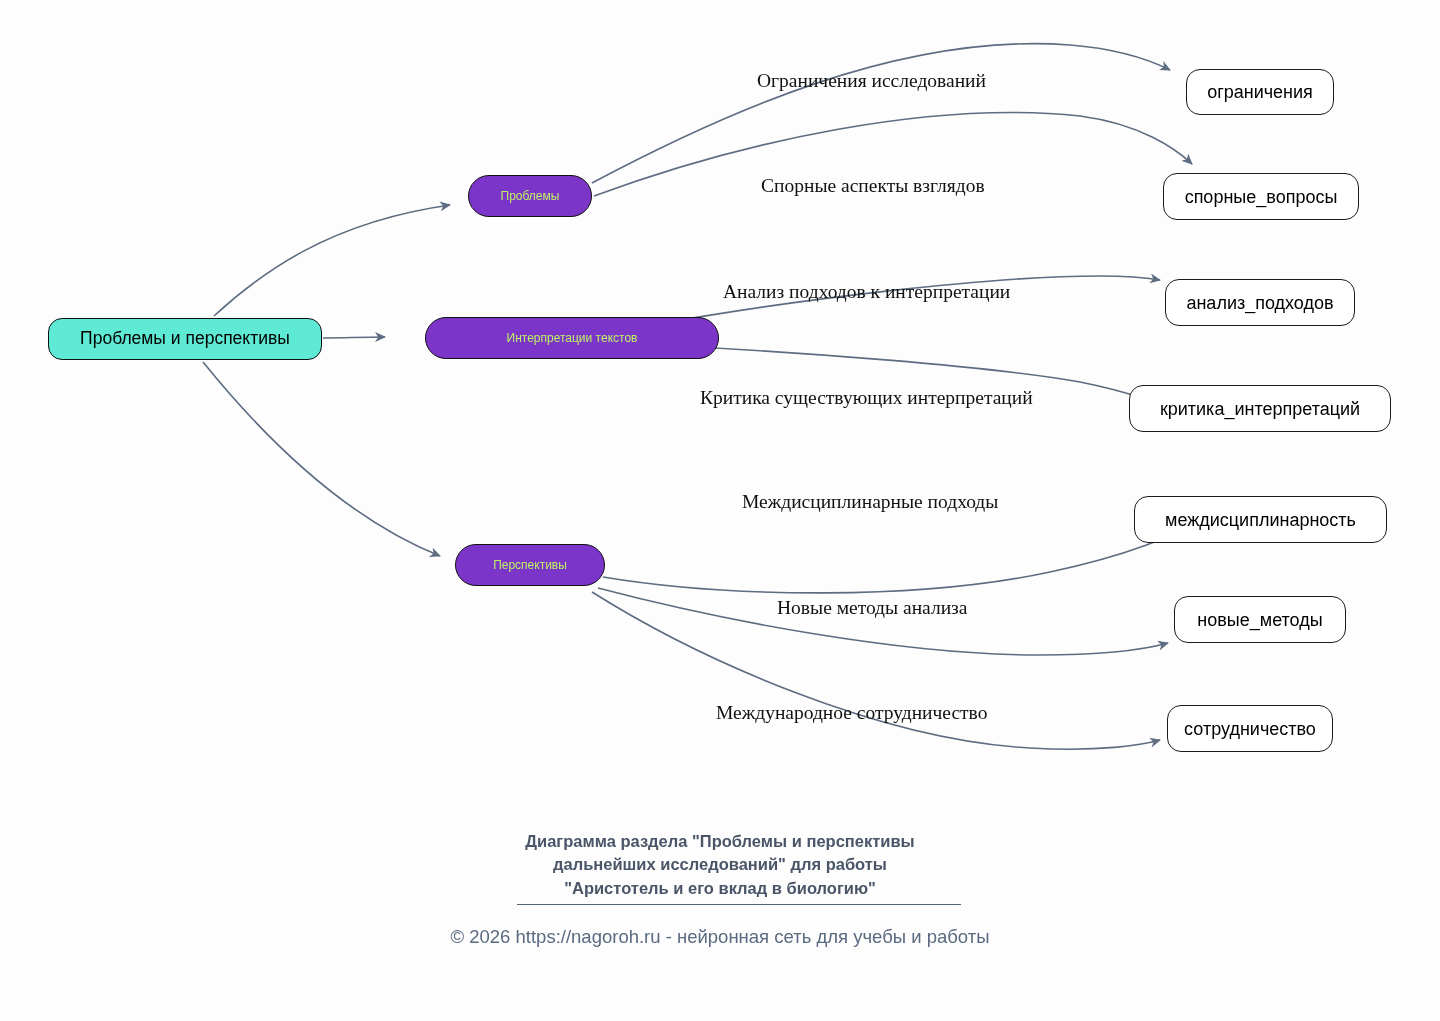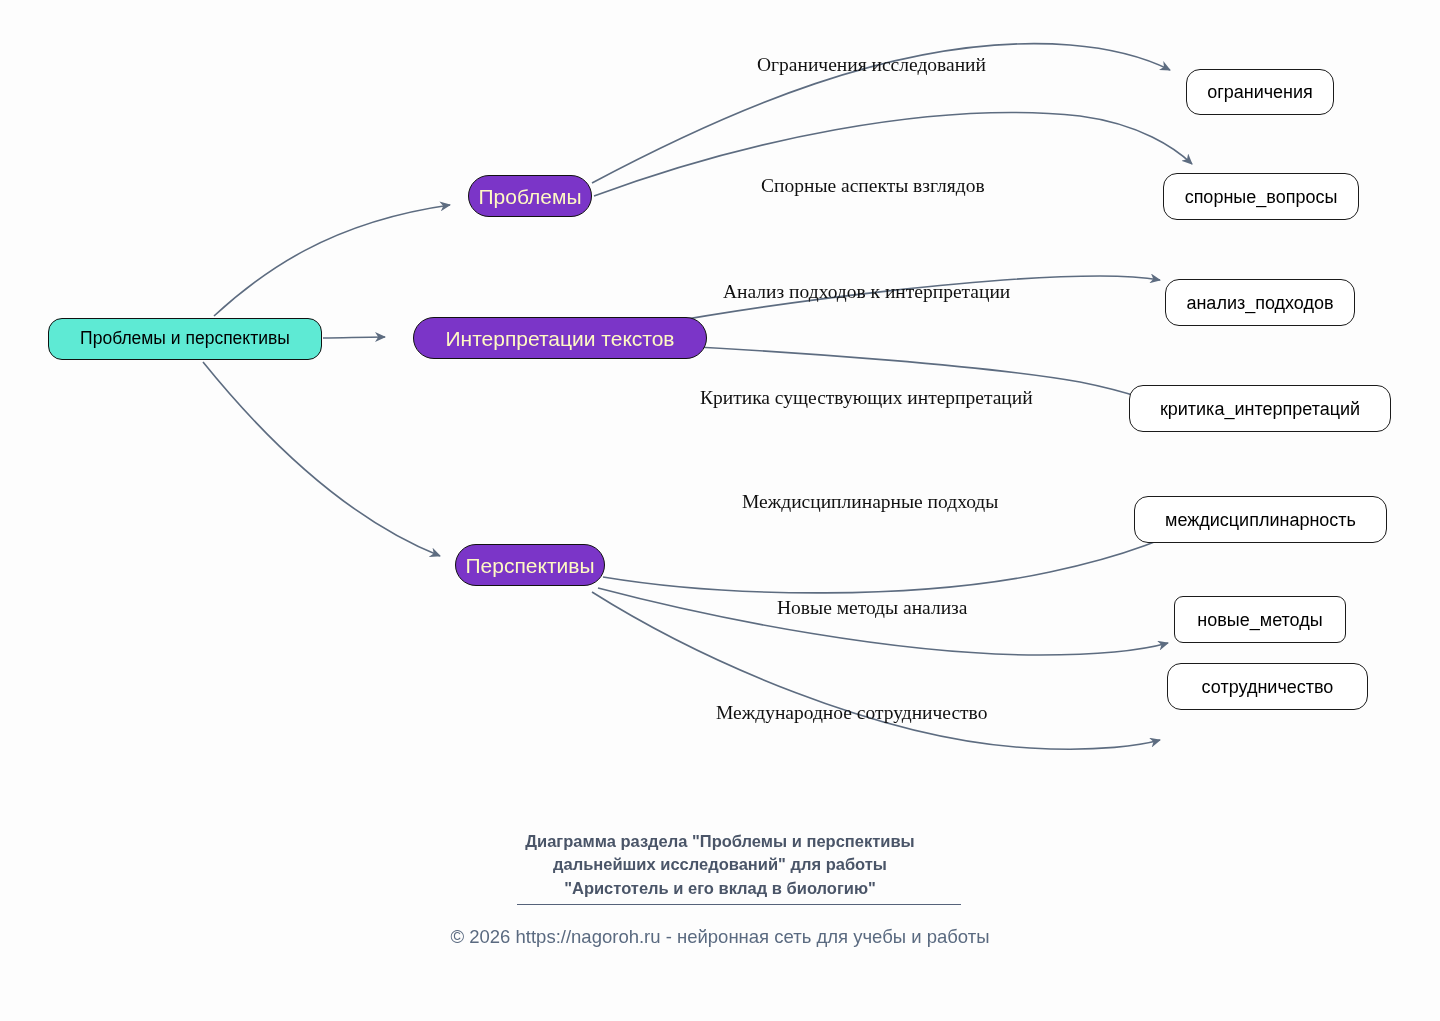--- a/index.html
+++ b/index.html
@@ -47,22 +47,22 @@
   .node.root {
     background: #5eead4;
     border: 1.7px solid #111111;
     color: #000000;
     font-size: 17.5px;
     border-radius: 14px;
   }
   .node.branch {
     background: #7b35c8;
     border: 1.7px solid #111111;
-    color: #fef9c3;
-    font-size: 21px;
+    color: #bef264;
+    font-size: 12px;
     border-radius: 21px;
   }
   .node.leaf {
     background: #ffffff;
     border: 1.7px solid #1b1b1b;
     color: #000000;
     font-size: 18px;
     border-radius: 14px;
   }
 
@@ -141,21 +141,21 @@
   </svg>
 
   <div class="node root" style="left:48px; top:318px; width:274px; height:42px;">
     <span>Проблемы и перспективы</span>
   </div>
 
   <div class="node branch" style="left:468px; top:175px; width:124px; height:42px;">
     <span>Проблемы</span>
   </div>
 
-  <div class="node branch" style="left:413px; top:317px; width:294px; height:42px;">
+  <div class="node branch" style="left:425px; top:317px; width:294px; height:42px;">
     <span>Интерпретации текстов</span>
   </div>
 
   <div class="node leaf" style="left:1186px; top:69px; width:148px; height:46px;">
     <span>ограничения</span>
   </div>
 
   <div class="node branch" style="left:455px; top:544px; width:150px; height:42px;">
     <span>Перспективы</span>
   </div>
@@ -169,29 +169,29 @@
   </div>
 
   <div class="node leaf" style="left:1129px; top:385px; width:262px; height:47px;">
     <span>критика_интерпретаций</span>
   </div>
 
   <div class="node leaf" style="left:1134px; top:490px; width:253px; height:47px;margin-top:6px;">
     <span>междисциплинарность</span>
   </div>
 
-  <div class="node leaf" style="left:1174px; top:596px; width:172px; height:47px;border-radius:9px;">
+  <div class="node leaf" style="left:1174px; top:596px; width:172px; height:47px;">
     <span>новые_методы</span>
   </div>
 
-  <div class="node leaf" style="left:1167px; top:663px; width:201px; height:47px;">
+  <div class="node leaf" style="left:1167px; top:705px; width:166px; height:47px;">
     <span>сотрудничество</span>
   </div>
 
-  <div class="edge-label" style="left:757px; top:55px;">Ограничения исследований</div>
+  <div class="edge-label" style="left:757px; top:71px;">Ограничения исследований</div>
 
   <div class="edge-label" style="left:761px; top:176px;">Спорные аспекты взглядов</div>
 
   <div class="edge-label" style="left:723px; top:282px;">Анализ подходов к интерпретации</div>
 
   <div class="edge-label" style="left:700px; top:388px;">Критика существующих интерпретаций</div>
 
   <div class="edge-label" style="left:742px; top:492px;">Междисциплинарные подходы</div>
 
   <div class="edge-label" style="left:777px; top:598px;">Новые методы анализа</div>

